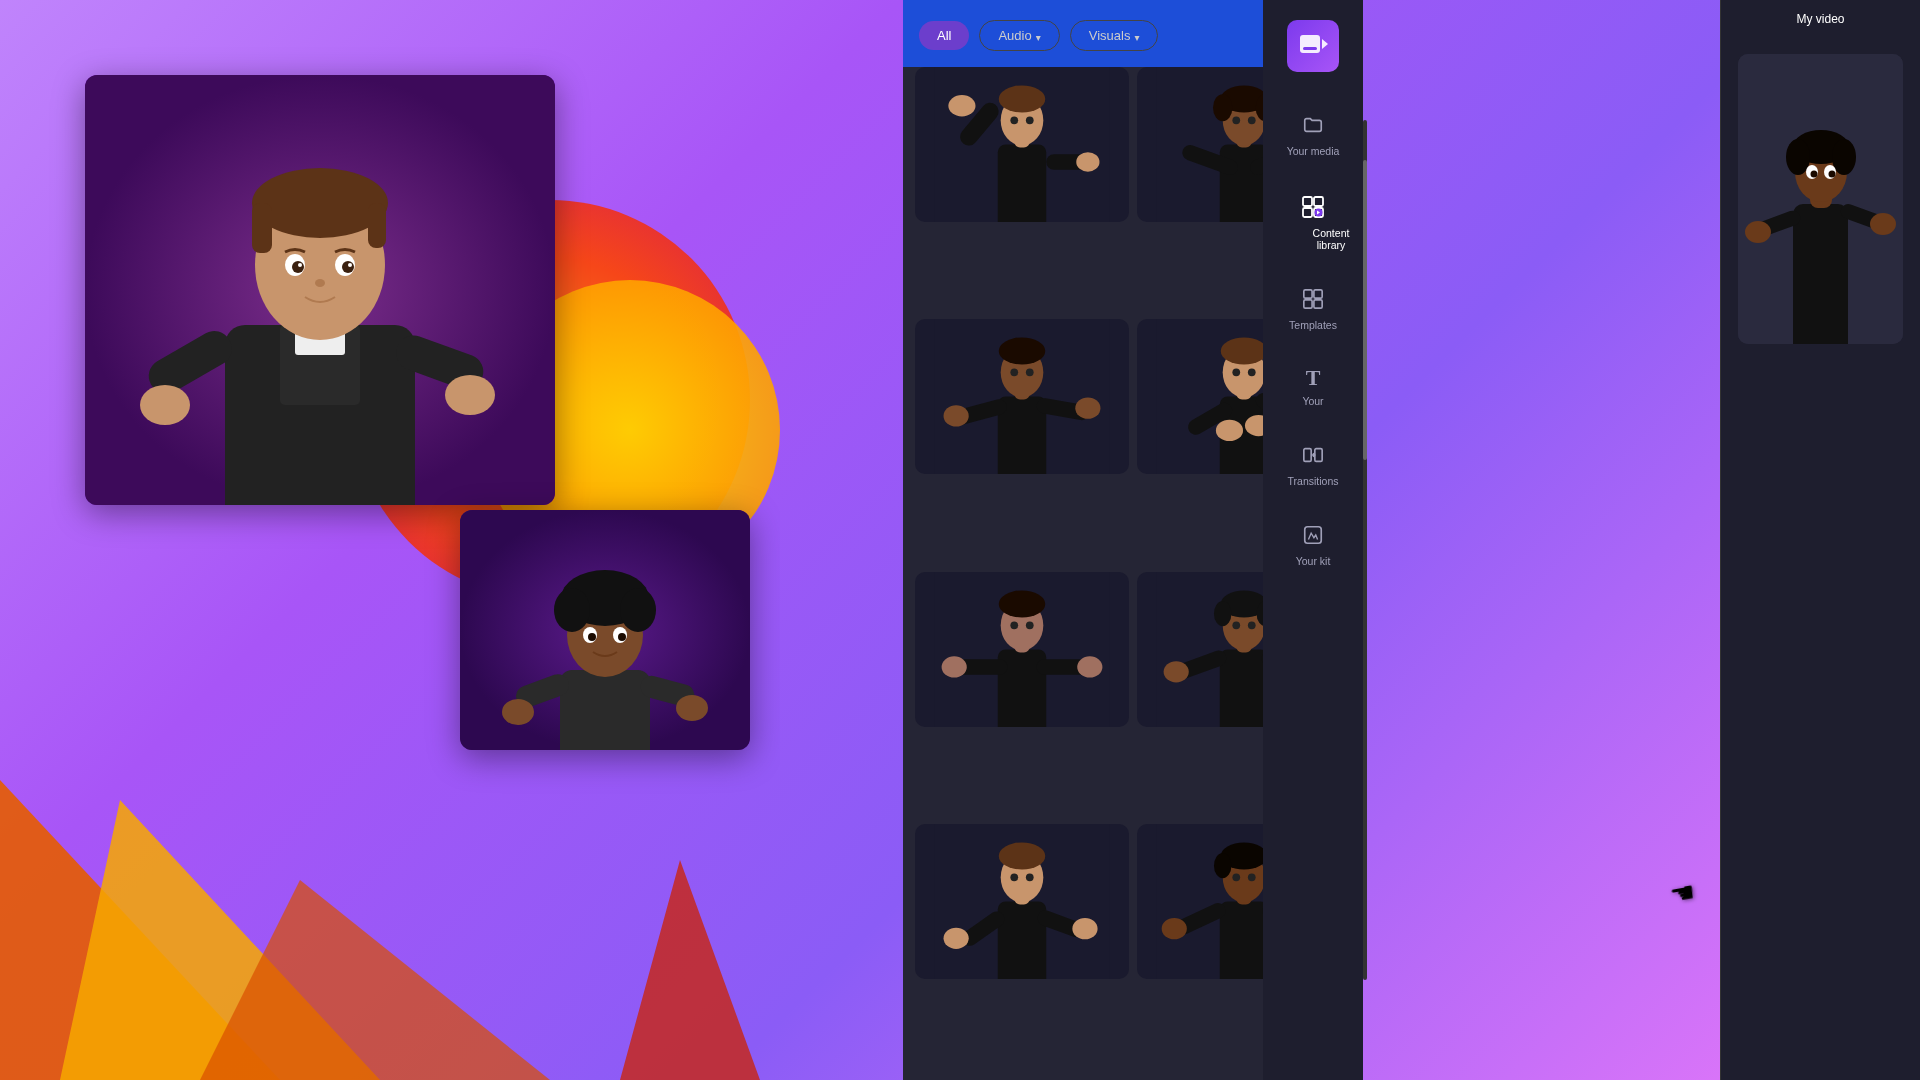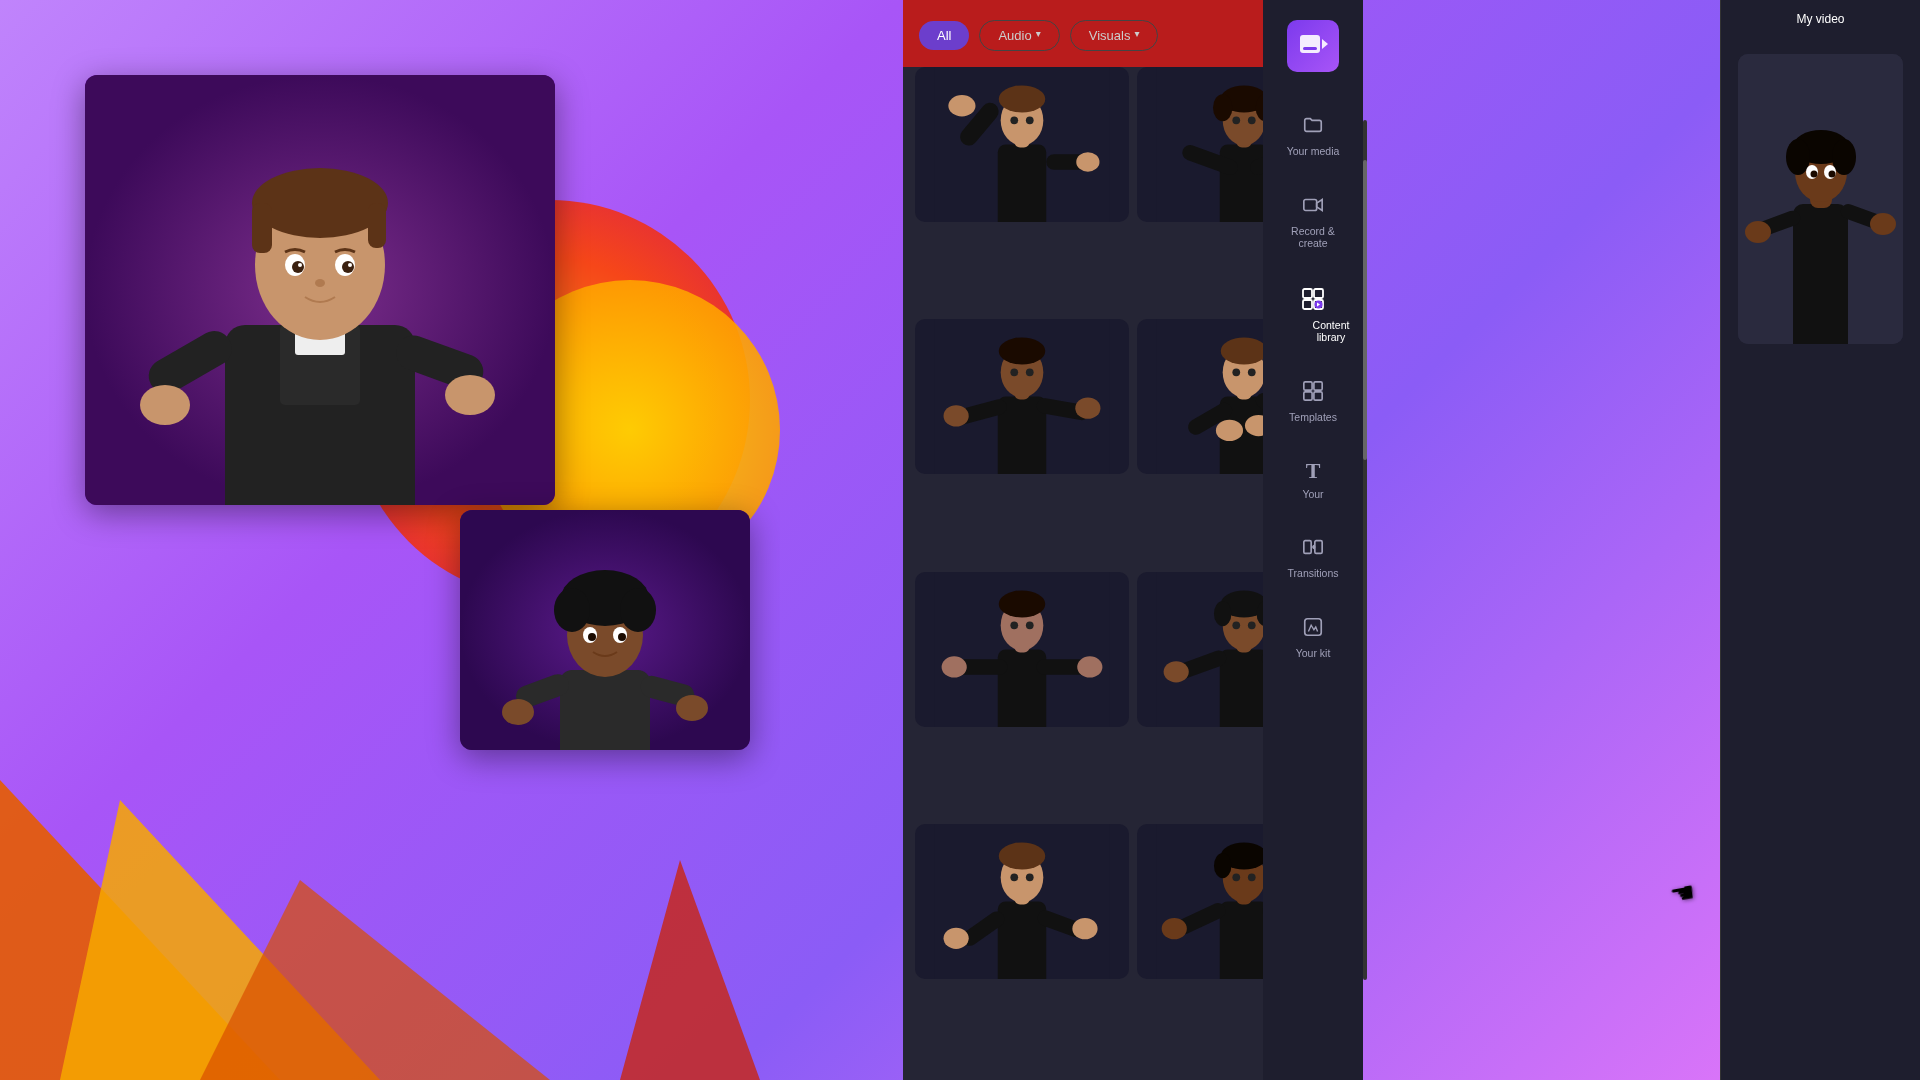--- a/index.html
+++ b/index.html
@@ -139,21 +139,21 @@
       flex-direction: column;
       z-index: 9;
     }
 
     
     .content-header {
       display: flex;
       align-items: center;
       gap: 10px;
       padding: 20px 16px 16px;
-      background: #b91c1c;
+      background: #1d4ed8;
     }
 
     .filter-btn {
       padding: 7px 18px;
       border-radius: 20px;
       border: none;
       font-size: 13px;
       cursor: pointer;
       font-weight: 500;
     }
@@ -161,21 +161,21 @@
     .filter-btn.active {
       background: #6c3ecc;
       color: #fff;
     }
 
     .filter-btn.inactive {
       background: transparent;
       color: #ccc;
       border: 1px solid #444;
       display: flex;
-      align-items: flex-start;
+      align-items: flex-end;
       gap: 4px;
     }
 
     .dropdown-arrow {
       font-size: 10px;
     }
 
     
     .avatar-grid {
       flex: 1;
@@ -568,29 +568,20 @@
 
   <div class="sidebar-item">
     <span class="sidebar-icon">
       <svg width="22" height="22" viewBox="0 0 24 24" fill="none" xmlns="http://www.w3.org/2000/svg">
         <path d="M3 7a2 2 0 012-2h4l2 2h8a2 2 0 012 2v8a2 2 0 01-2 2H5a2 2 0 01-2-2V7z" stroke="#a0a0b8" stroke-width="1.8" fill="none"></path>
       </svg>
     </span>
     <span class="sidebar-label">Your media</span>
   </div>
 
-  <div class="sidebar-item">
-    <span class="sidebar-icon">
-      <svg width="22" height="22" viewBox="0 0 24 24" fill="none" xmlns="http://www.w3.org/2000/svg">
-        <rect x="2" y="6" width="14" height="12" rx="2" stroke="#a0a0b8" stroke-width="1.8" fill="none"></rect>
-        <path d="M16 10l6-4v12l-6-4V10z" stroke="#a0a0b8" stroke-width="1.8" fill="none"></path>
-      </svg>
-    </span>
-    <span class="sidebar-label">Record &amp;<br>create</span>
-  </div>
 
   <div class="sidebar-item active">
     <span class="sidebar-icon">
       <svg width="24" height="24" viewBox="0 0 24 24" fill="none" xmlns="http://www.w3.org/2000/svg">
         <rect x="2" y="3" width="9" height="9" rx="1.5" stroke="white" stroke-width="1.8" fill="none"></rect>
         <rect x="13" y="3" width="9" height="9" rx="1.5" stroke="white" stroke-width="1.8" fill="none"></rect>
         <rect x="2" y="14" width="9" height="9" rx="1.5" stroke="white" stroke-width="1.8" fill="none"></rect>
         <rect x="13" y="14" width="9" height="9" rx="1.5" stroke="white" stroke-width="1.8" fill="none"></rect>
         <circle cx="17.5" cy="18.5" r="4" fill="#7c3aed"></circle>
         <path d="M16 16.5l3 2-3 2v-4z" fill="white"></path>

